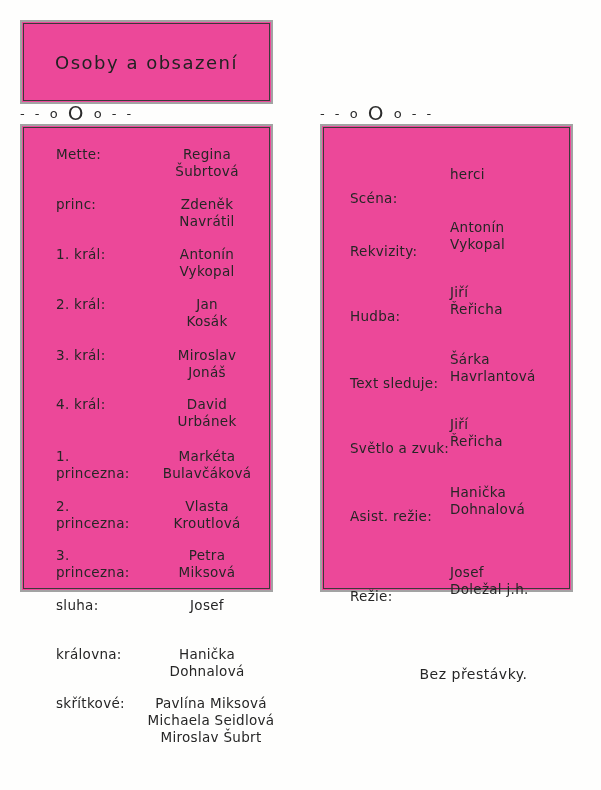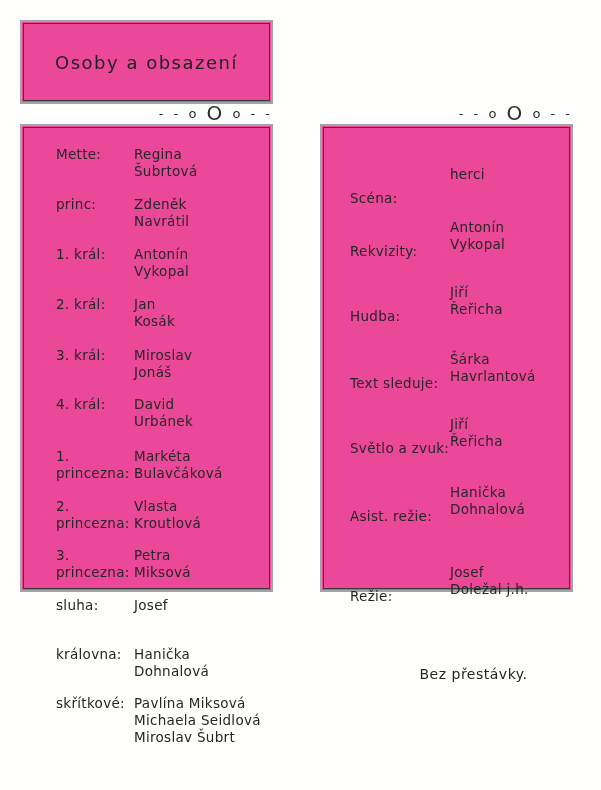--- a/index.html
+++ b/index.html
@@ -39,21 +39,21 @@
     color: #222;
   }
   .col-left  { left: 20px;  width: 253px; }
   .col-right { left: 320px; width: 253px; }
 
   .divider {
     position: absolute;
     top: 102px;
     width: 253px;
     height: 22px;
-    text-align: right;
+    text-align: left;
     font-size: 13px;
     letter-spacing: 3px;
     color: #2b2b2b;
     line-height: 22px;
     white-space: nowrap;
   }
   .divider .big-o {
     font-size: 20px;
     letter-spacing: 3px;
     vertical-align: -2px;
@@ -65,21 +65,21 @@
   }
   .row {
     position: absolute;
     left: 0;
     width: 100%;
     font-size: 13.5px;
     line-height: 17px;
     letter-spacing: 0.3px;
   }
   .main-left .row .lbl  { position: absolute; left: 34px;  top: 0; width: 88px; }
-  .main-left .row .val  { position: absolute; left: 112px; top: 0; width: 122px; }
+  .main-left .row .val  { position: absolute; left: 124px; top: 0; width: 122px; text-align: center; }
   .main-right .row .lbl { position: absolute; left: 28px;  top: 0; width: 100px; margin-top: 24px; }
   .main-right .row .val { position: absolute; left: 128px; top: 0; width: 120px; }
   .footnote {
     position: absolute;
     left: 0;
     width: 100%;
     text-align: center;
     font-size: 14px;
     letter-spacing: 0.5px;
     margin-left: 27px;

